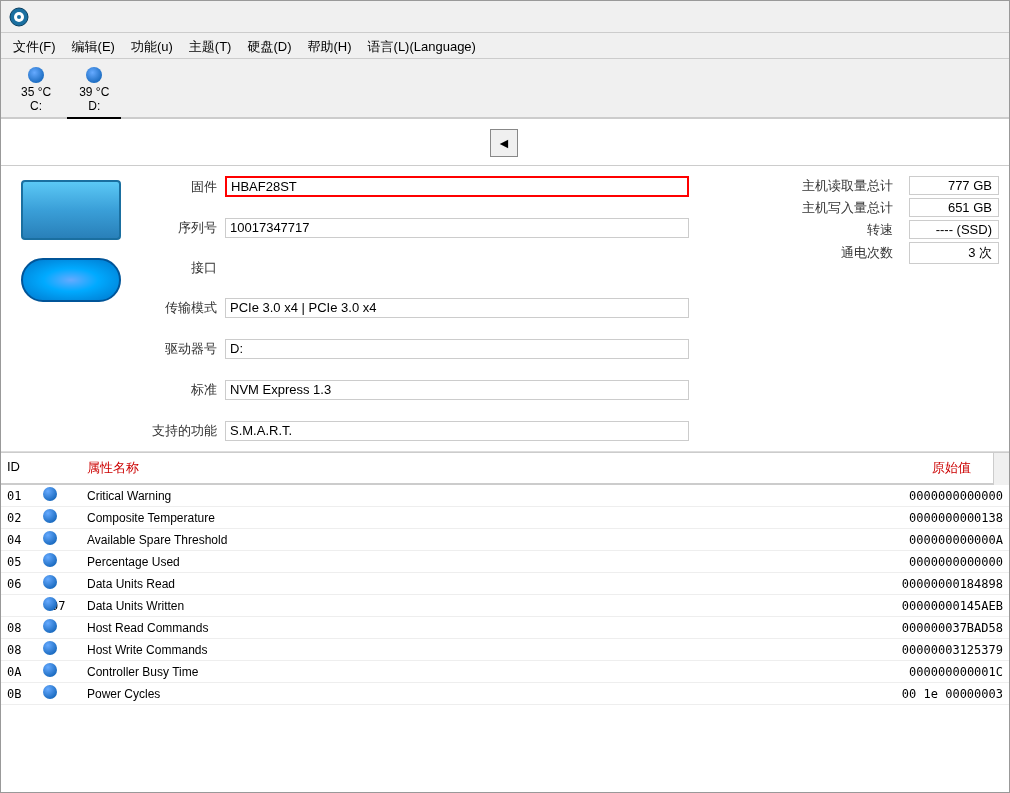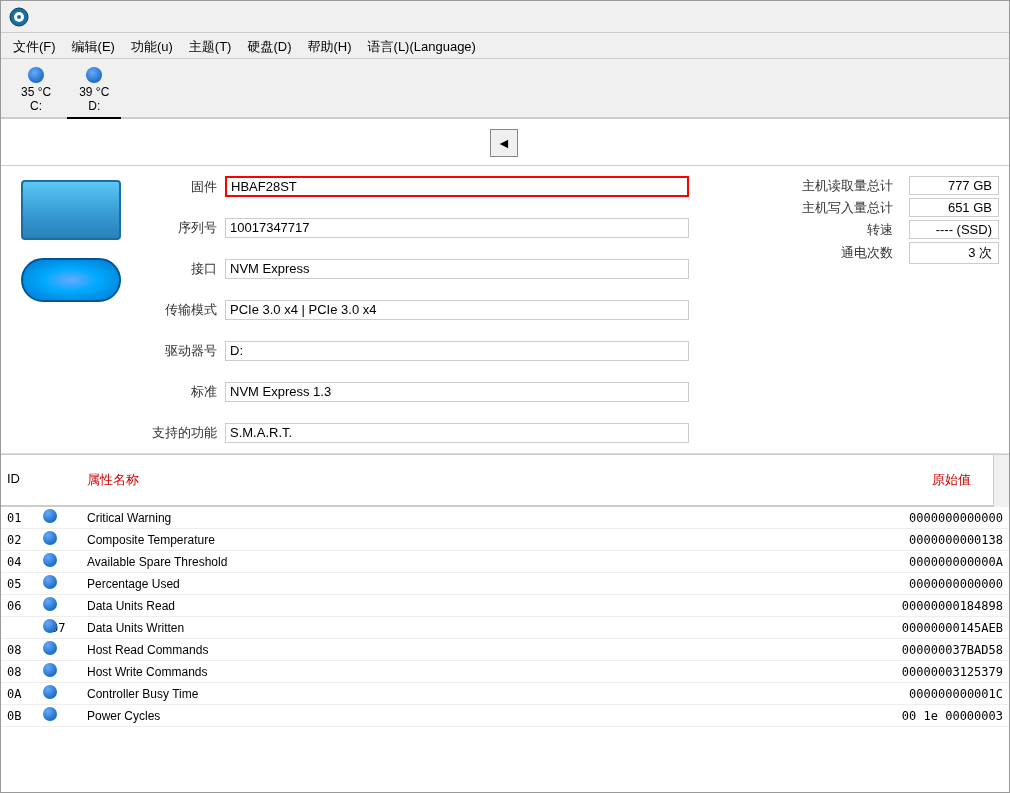--- a/index.html
+++ b/index.html
@@ -42,21 +42,21 @@
     .info-label { text-align: right; min-width: 80px; color: #333; padding-right: 4px; }
     .info-value { flex: 1; border: 1px solid #ccc; padding: 1px 4px; background: white; min-height: 20px; }
     .info-value.highlighted { border: 2px solid red; }
 
     .right-panel { min-width: 300px; display: flex; flex-direction: column; gap: 3px; font-size: 13px; }
     .right-row { display: flex; align-items: center; justify-content: flex-end; gap: 16px; }
     .right-label { text-align: right; color: #333; min-width: 100px; }
     .right-value { text-align: right; min-width: 90px; border: 1px solid #ccc; padding: 1px 6px; background: white; }
 
     .table-section { flex: 1; overflow: hidden; display: flex; flex-direction: column; border-top: 1px solid #ccc; }
-    .table-header { display: grid; grid-template-columns: 30px 50px 1fr 160px 16px; background: white; border-bottom: 2px solid #ccc; padding: 14px 0; }
+    .table-header { display: grid; grid-template-columns: 30px 50px 1fr 160px 16px; background: white; border-bottom: 2px solid #ccc; padding: 4px 0; }
     .table-header-cell { padding: 2px 6px; font-size: 13px; font-weight: normal; color: #c00; }
     .table-header-cell.right { text-align: right; }
     .table-header-cell.black { color: #000; }
     .table-row { display: grid; grid-template-columns: 30px 50px 1fr 160px; padding: 1px 0; border-bottom: 1px solid #eee; align-items: center; }
     .table-cell { padding: 1px 6px; font-size: 12px; font-family: 'Consolas', monospace; }
     .table-cell.name { font-family: 'Microsoft YaHei', Arial, sans-serif; }
     .cell-dot { width: 14px; height: 14px; border-radius: 50%; background: radial-gradient(circle at 35% 30%, #6af, #05a); display: inline-block; margin: 0 6px; }
     .table-cell.raw { text-align: right; font-family: 'Consolas', monospace; }
 
     .header-row-wrapper { display: flex; }
@@ -132,21 +132,20 @@
       <div class="info-row">
             <div class="info-label">固件</div>
     <div class="info-value highlighted">HBAF28ST</div>
           </div>
           <div class="info-row">
             <div class="info-label">序列号</div>
     <div class="info-value">10017347717</div>
           </div>
           <div class="info-row">
             <div class="info-label">接口</div>
-    <div class="info-value">NVM Express</div>
           </div>
           <div class="info-row">
             <div class="info-label">传输模式</div>
     <div class="info-value">PCIe 3.0 x4 | PCIe 3.0 x4</div>
           </div>
           <div class="info-row">
             <div class="info-label">驱动器号</div>
     <div class="info-value">D:</div>
           </div>
           <div class="info-row">

